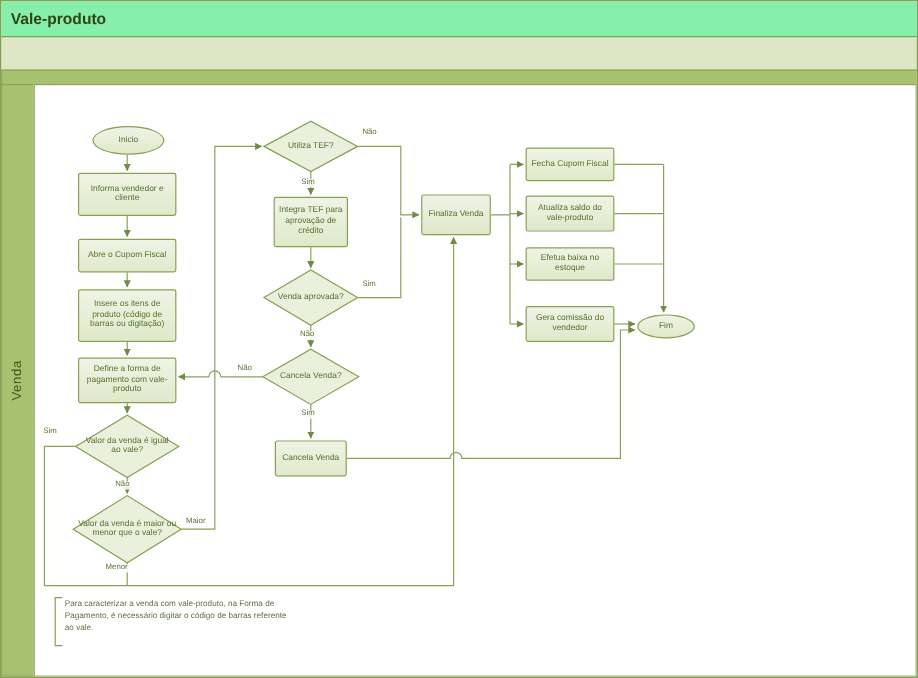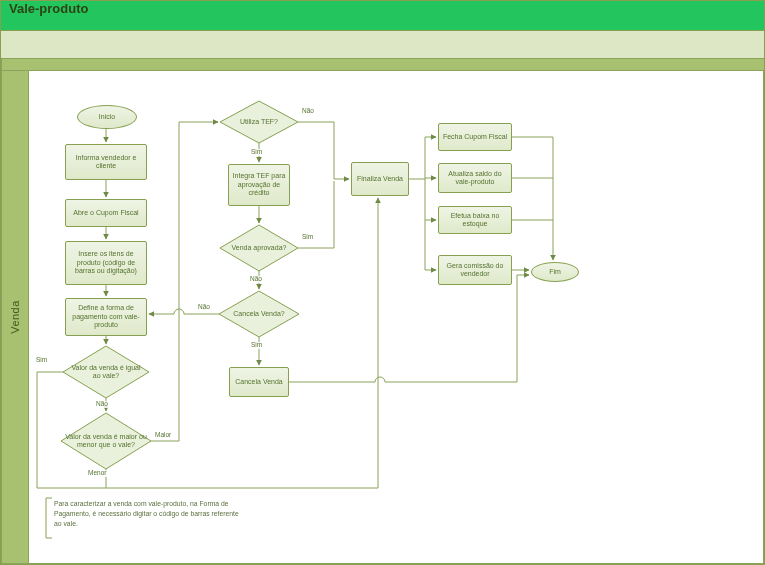--- a/index.html
+++ b/index.html
@@ -1,19 +1,19 @@
 <!DOCTYPE html>
 <html><head>
 <meta charset="utf-8">
 <style>
   html,body{margin:0;padding:0;background:#fff;}
   .stage{position:relative;width:765px;height:565px;background:#dde7c6;border:1px solid #86a050;
          box-sizing:border-box;font-family:"Liberation Sans",sans-serif;overflow:hidden;}
-  .titlebar{position:absolute;left:0;top:0;width:765px;height:30px;background:#22c55e;
-            border-bottom:1px solid #86a050;display:flex;padding-left:8px;
+  .titlebar{position:absolute;left:0;top:0;width:765px;height:30px;background:#86efac;
+            border-bottom:1px solid #86a050;display:flex;align-items:center;padding-left:8px;
             box-sizing:border-box;color:#2e4513;font-weight:bold;font-size:13px;}
   .topband{position:absolute;left:0;top:57px;width:765px;height:13px;background:#a7c171;
            border:1px solid #8ba35a;box-sizing:border-box;}
   .lanestrip{position:absolute;left:0;top:69px;width:28px;height:494px;background:#a7c171;
              border:1px solid #8ba35a;box-sizing:border-box;display:flex;align-items:center;justify-content:center;}
   .lanelabel{transform:rotate(-90deg);white-space:nowrap;font-size:11px;color:#41591e;letter-spacing:.5px;}
   .canvas{position:absolute;left:27px;top:69px;width:736px;height:494px;background:#fff;
           border:1px solid #8ba35a;box-sizing:border-box;}
   svg.wires{position:absolute;left:0;top:0;}
   .node{position:absolute;display:flex;align-items:center;justify-content:center;text-align:center;

